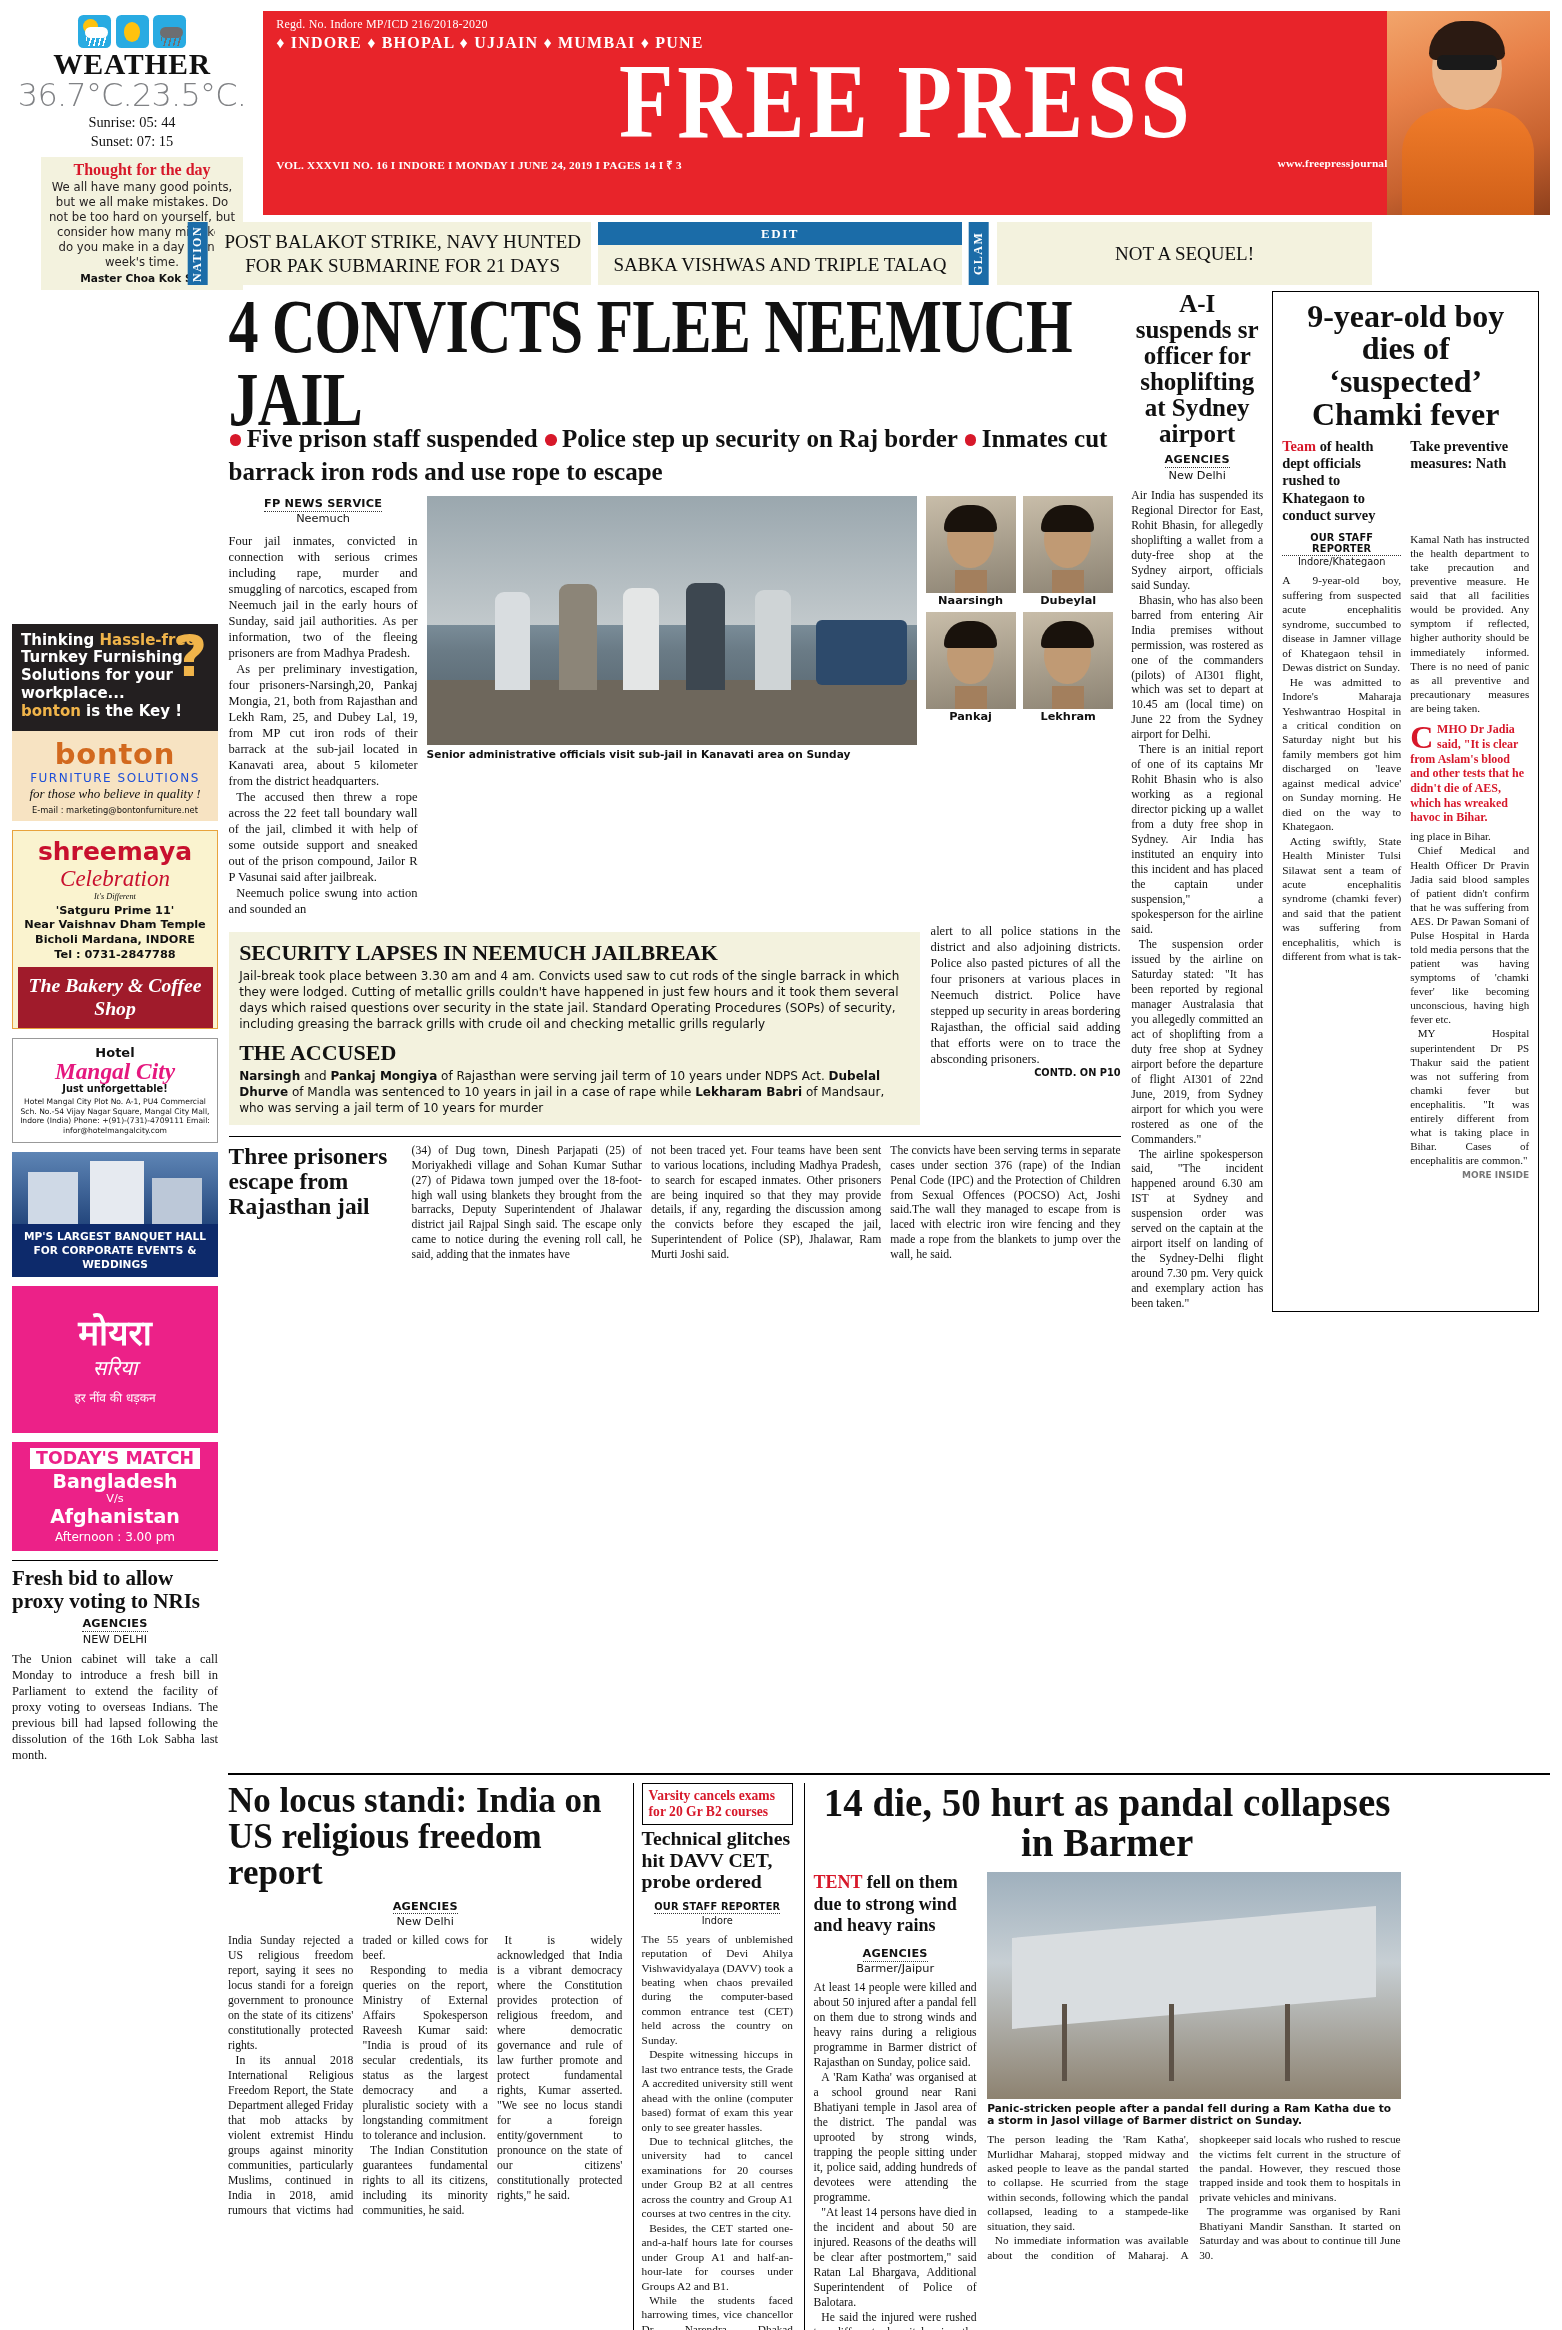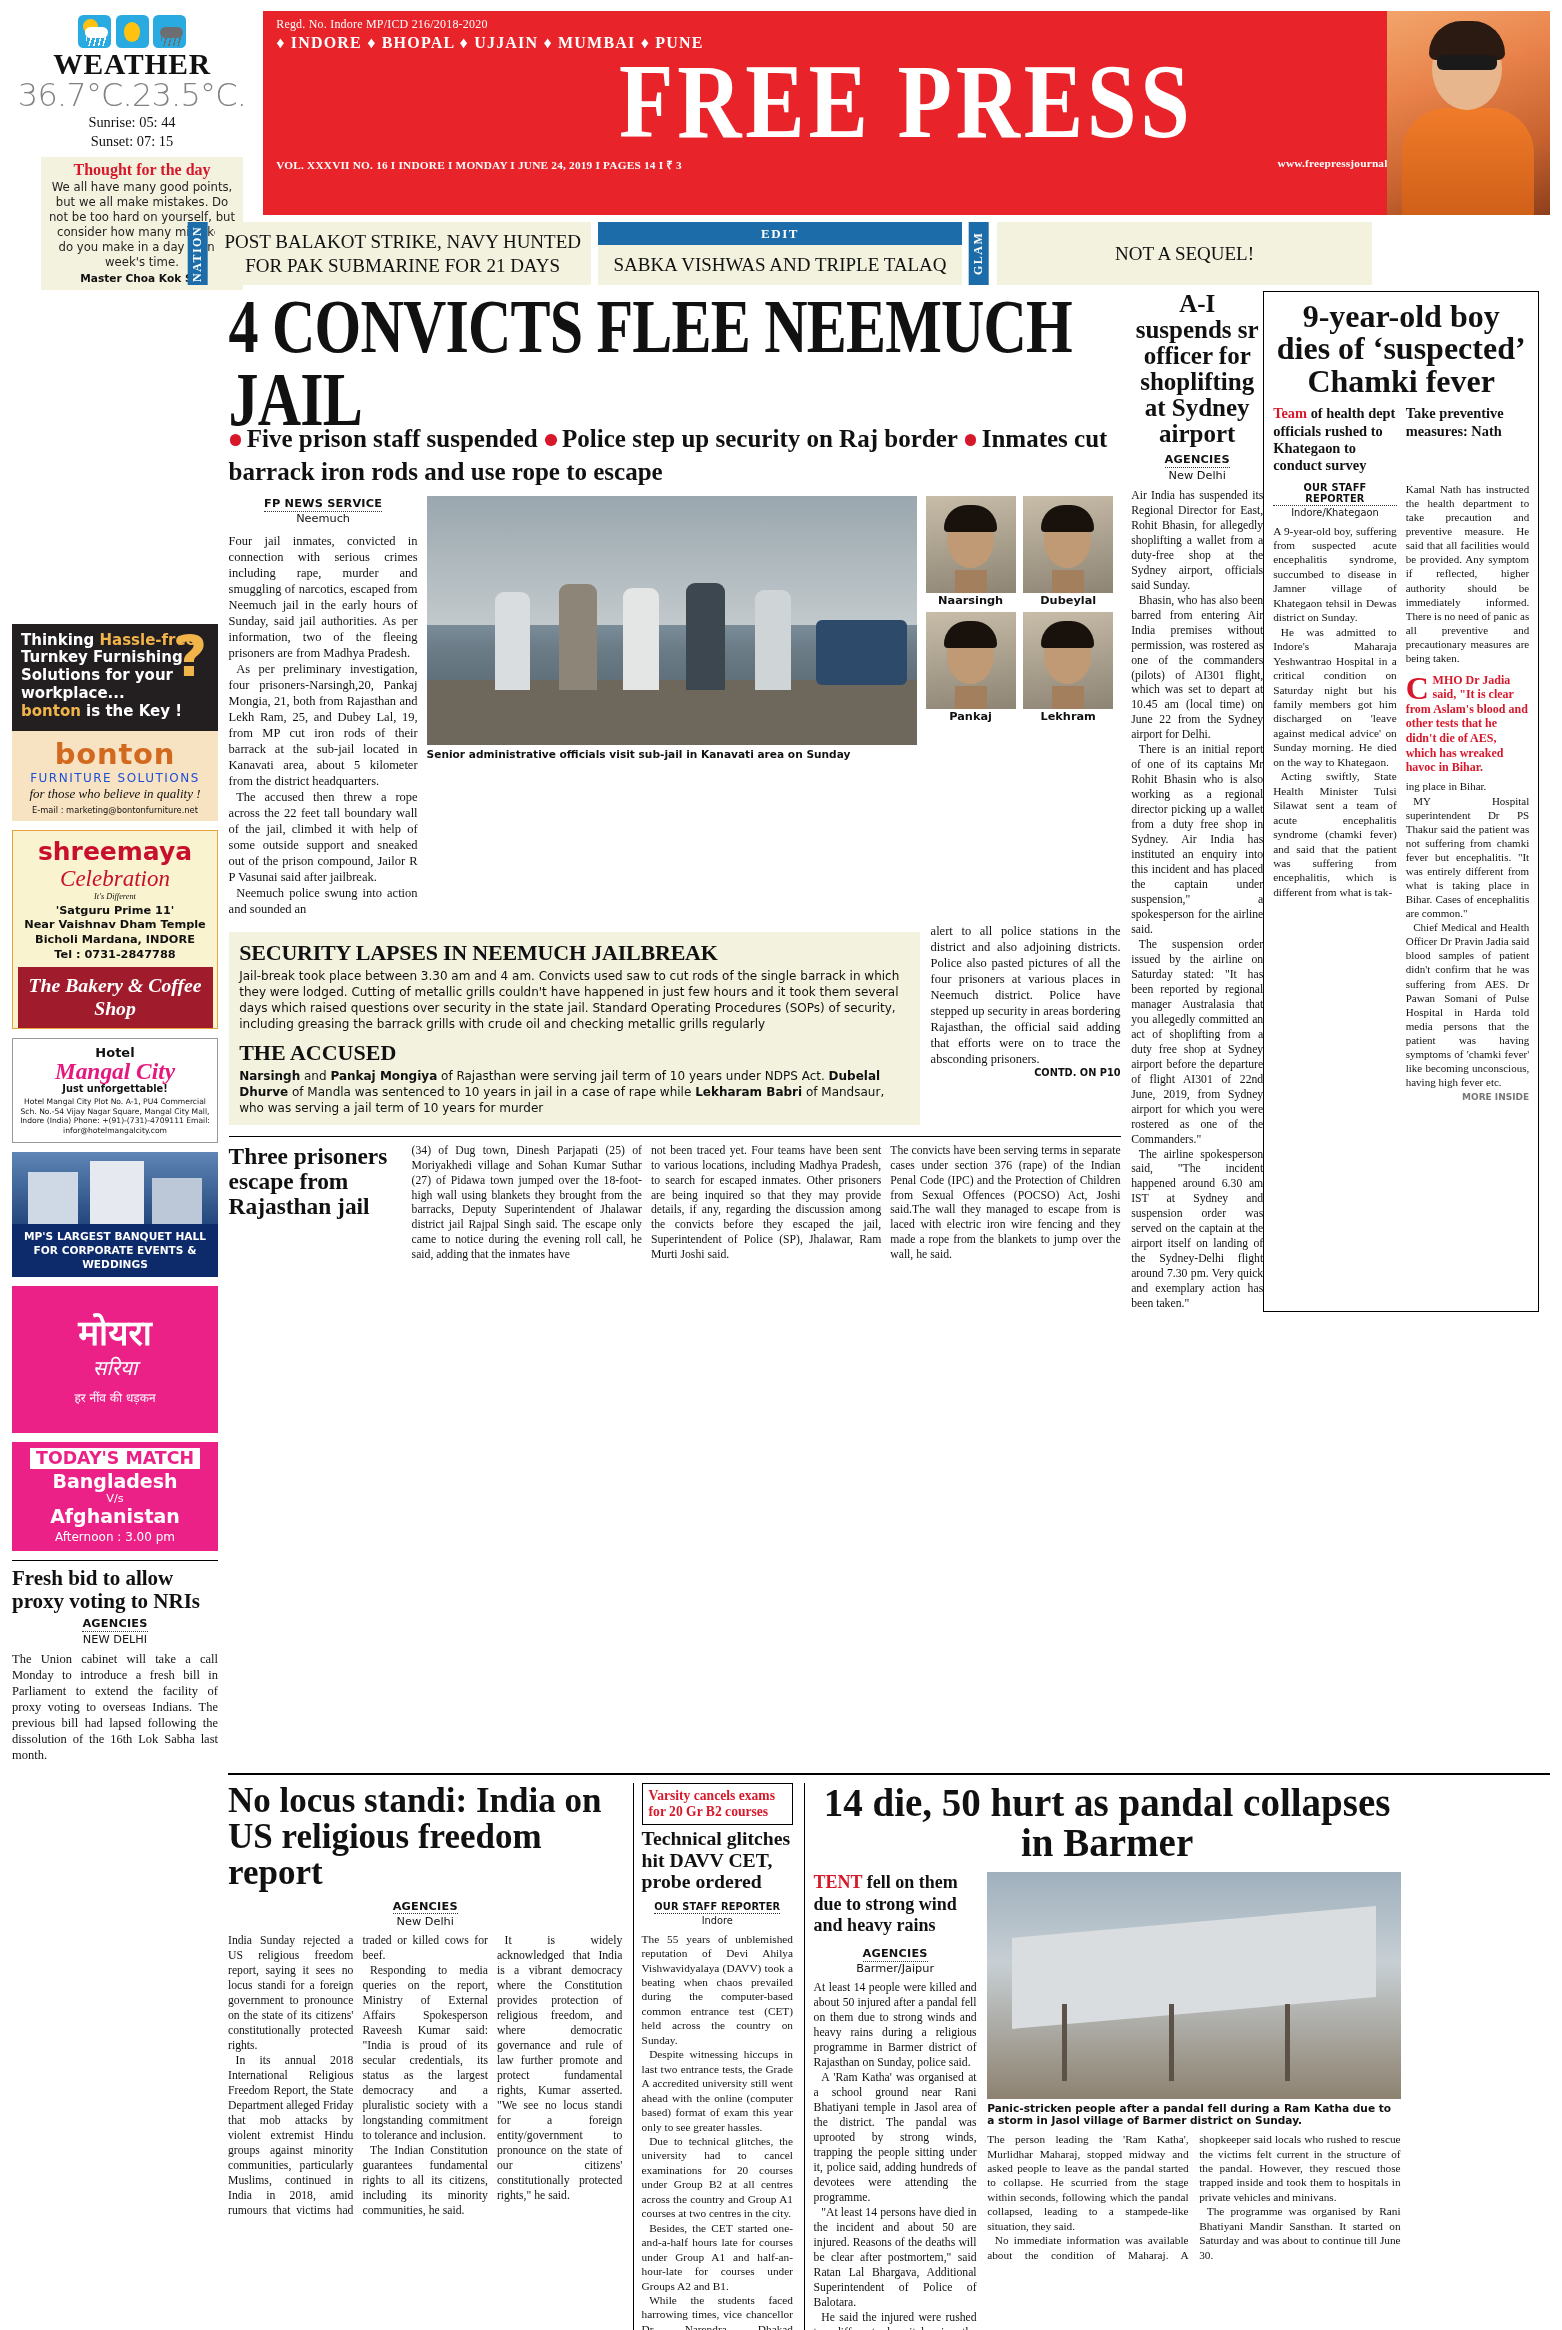--- a/index.html
+++ b/index.html
@@ -451,21 +451,21 @@
         <div class="ec" style="max-width:174px">
           <h2 class="sub">Three prisoners escape from Rajasthan jail</h2>
         </div>
         <div class="ec small-body">(34) of Dug town, Dinesh Parjapati (25) of Moriyakhedi village and Sohan Kumar Suthar (27) of Pidawa town jumped over the 18-foot-high wall using blankets they brought from the barracks, Deputy Superintendent of Jhalawar district jail Rajpal Singh said. The escape only came to notice during the evening roll call, he said, adding that the inmates have</div>
         <div class="ec small-body">not been traced yet. Four teams have been sent to various locations, including Madhya Pradesh, to search for escaped inmates. Other prisoners are being inquired so that they may provide details, if any, regarding the discussion among the convicts before they escaped the jail, Superintendent of Police (SP), Jhalawar, Ram Murti Joshi said.</div>
         <div class="ec small-body">The convicts have been serving terms in separate cases under section 376 (rape) of the Indian Penal Code (IPC) and the Protection of Children from Sexual Offences (POCSO) Act, Joshi said.The wall they managed to escape from is laced with electric iron wire fencing and they made a rope from the blankets to jump over the wall, he said.</div>
       </div>
     </div>
 
     <div class="col-right">
-      <div style="display:flex;">
+      <div style="display:flex;gap:9px">
 
         <div style="width:132px">
           <h2 class="rc-head">A-I suspends sr officer for shoplifting at Sydney airport</h2>
           <div class="byline" style="margin:5.3px 0 6.8px">
             <div class="agency">AGENCIES</div>
             <div class="place">New Delhi</div>
           </div>
           <div class="bodytext" style="font-size:11.7px">
             <p>Air India has suspended its Regional Director for East, Rohit Bhasin, for allegedly shoplifting a wallet from a duty-free shop at the Sydney airport, officials said Sunday.</p>
             <p>Bhasin, who has also been barred from entering Air India premises without permission, was rostered as one of the commanders (pilots) of AI301 flight, which was set to depart at 10.45 am (local time) on June 22 from the Sydney airport for Delhi.</p>
@@ -501,22 +501,22 @@
             </div>
             <div style="flex:1">
               <div class="bodytext" style="font-size:11px">
                 <p>Kamal Nath has instructed the health department to take precaution and preventive measure. He said that all facilities would be provided. Any symptom if reflected, higher authority should be immediately informed. There is no need of panic as all preventive and precautionary measures are being taken.</p>
               </div>
               <div style="margin-top:7.6px;font-family:'Liberation Serif',serif;font-weight:bold;font-size:12px;line-height:1.22;color:#D7182A">
                 <span class="dropcapC">C</span><span>MHO Dr Jadia said, "It is clear from Aslam's blood and other tests that he didn't die of AES, which has wreaked havoc in Bihar.</span>
               </div>
               <div class="bodytext" style="font-size:11px;margin-top:4.5px">
                 <p>ing place in Bihar.</p>
+                <p>Chief Medical and Health Officer Dr Pravin Jadia said blood samples of patient didn't confirm that he was suffering from AES. Dr Pawan Somani of Pulse Hospital in Harda told media persons that the patient was having symptoms of 'chamki fever' like becoming unconscious, having high fever etc.</p>
                 <p>MY Hospital superintendent Dr PS Thakur said the patient was not suffering from chamki fever but encephalitis. "It was entirely different from what is taking place in Bihar. Cases of encephalitis are common."</p>
-                <p>Chief Medical and Health Officer Dr Pravin Jadia said blood samples of patient didn't confirm that he was suffering from AES. Dr Pawan Somani of Pulse Hospital in Harda told media persons that the patient was having symptoms of 'chamki fever' like becoming unconscious, having high fever etc.</p>
               </div>
               <div class="moreinside">MORE INSIDE</div>
             </div>
           </div>
         </div>
       </div>
     </div>
   </div>
 
   <div class="row2" style="margin-left:216px">

